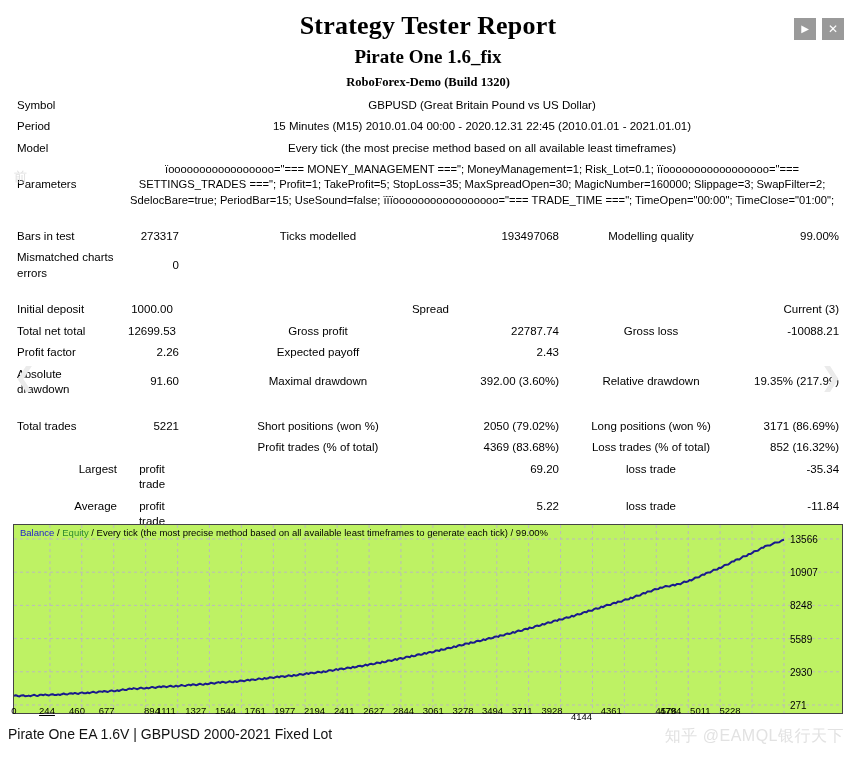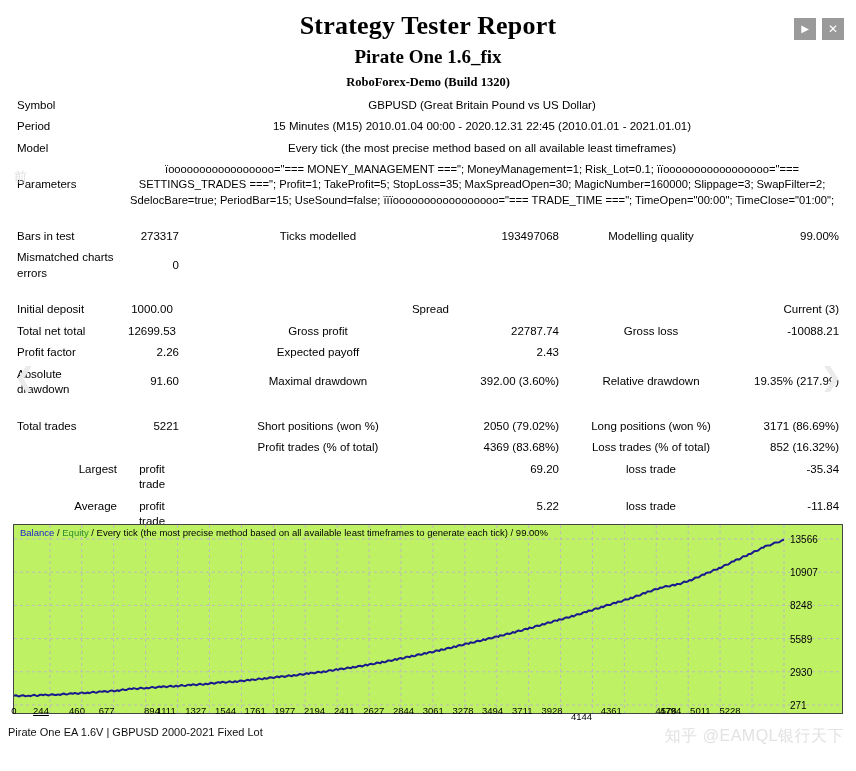--- a/index.html
+++ b/index.html
@@ -163,21 +163,21 @@
     font-size: 9.5px;
     transform: translateX(-50%);
     white-space: nowrap;
   }
 
   
   .footer-caption {
     position: absolute;
     left: 8px;
     top: 726px;
-    font-size: 11px;
+    font-size: 14px;
     font-family: "Liberation Sans", sans-serif;
     color: #111;
     white-space: nowrap;
   }
   .watermark-br {
     position: absolute;
     right: 12px;
     top: 726px;
     font-size: 16px;
     color: #e2e2e2;
@@ -408,21 +408,21 @@
       <div class="y-lab" style="top: 7.44681%;">13566</div>
       <div class="y-lab" style="top: 25.1064%;">10907</div>
       <div class="y-lab" style="top: 42.766%;">8248</div>
       <div class="y-lab" style="top: 60.4255%;">5589</div>
       <div class="y-lab" style="top: 78.0851%;">2930</div>
       <div class="y-lab" style="top: 95.7447%;">271</div>
     </div>
 </div>
 <div class="x-axis-labels" id="x-axis">
     <div class="x-lab" style="left: 1px;">0</div>
-    <div class="x-lab" style="left: 28px; text-decoration: underline;">244</div>
+    <div class="x-lab" style="left: 34px; text-decoration: underline;">244</div>
     <div class="x-lab" style="left: 64.0048px;">460</div>
     <div class="x-lab" style="left: 93.7266px;">677</div>
     <div class="x-lab" style="left: 139px;">894</div>
     <div class="x-lab" style="left: 153.17px;">1111</div>
     <div class="x-lab" style="left: 182.755px;">1327</div>
     <div class="x-lab" style="left: 212.477px;">1544</div>
     <div class="x-lab" style="left: 242.199px;">1761</div>
     <div class="x-lab" style="left: 271.784px;">1977</div>
     <div class="x-lab" style="left: 301.505px;">2194</div>
     <div class="x-lab" style="left: 331.227px;">2411</div>

